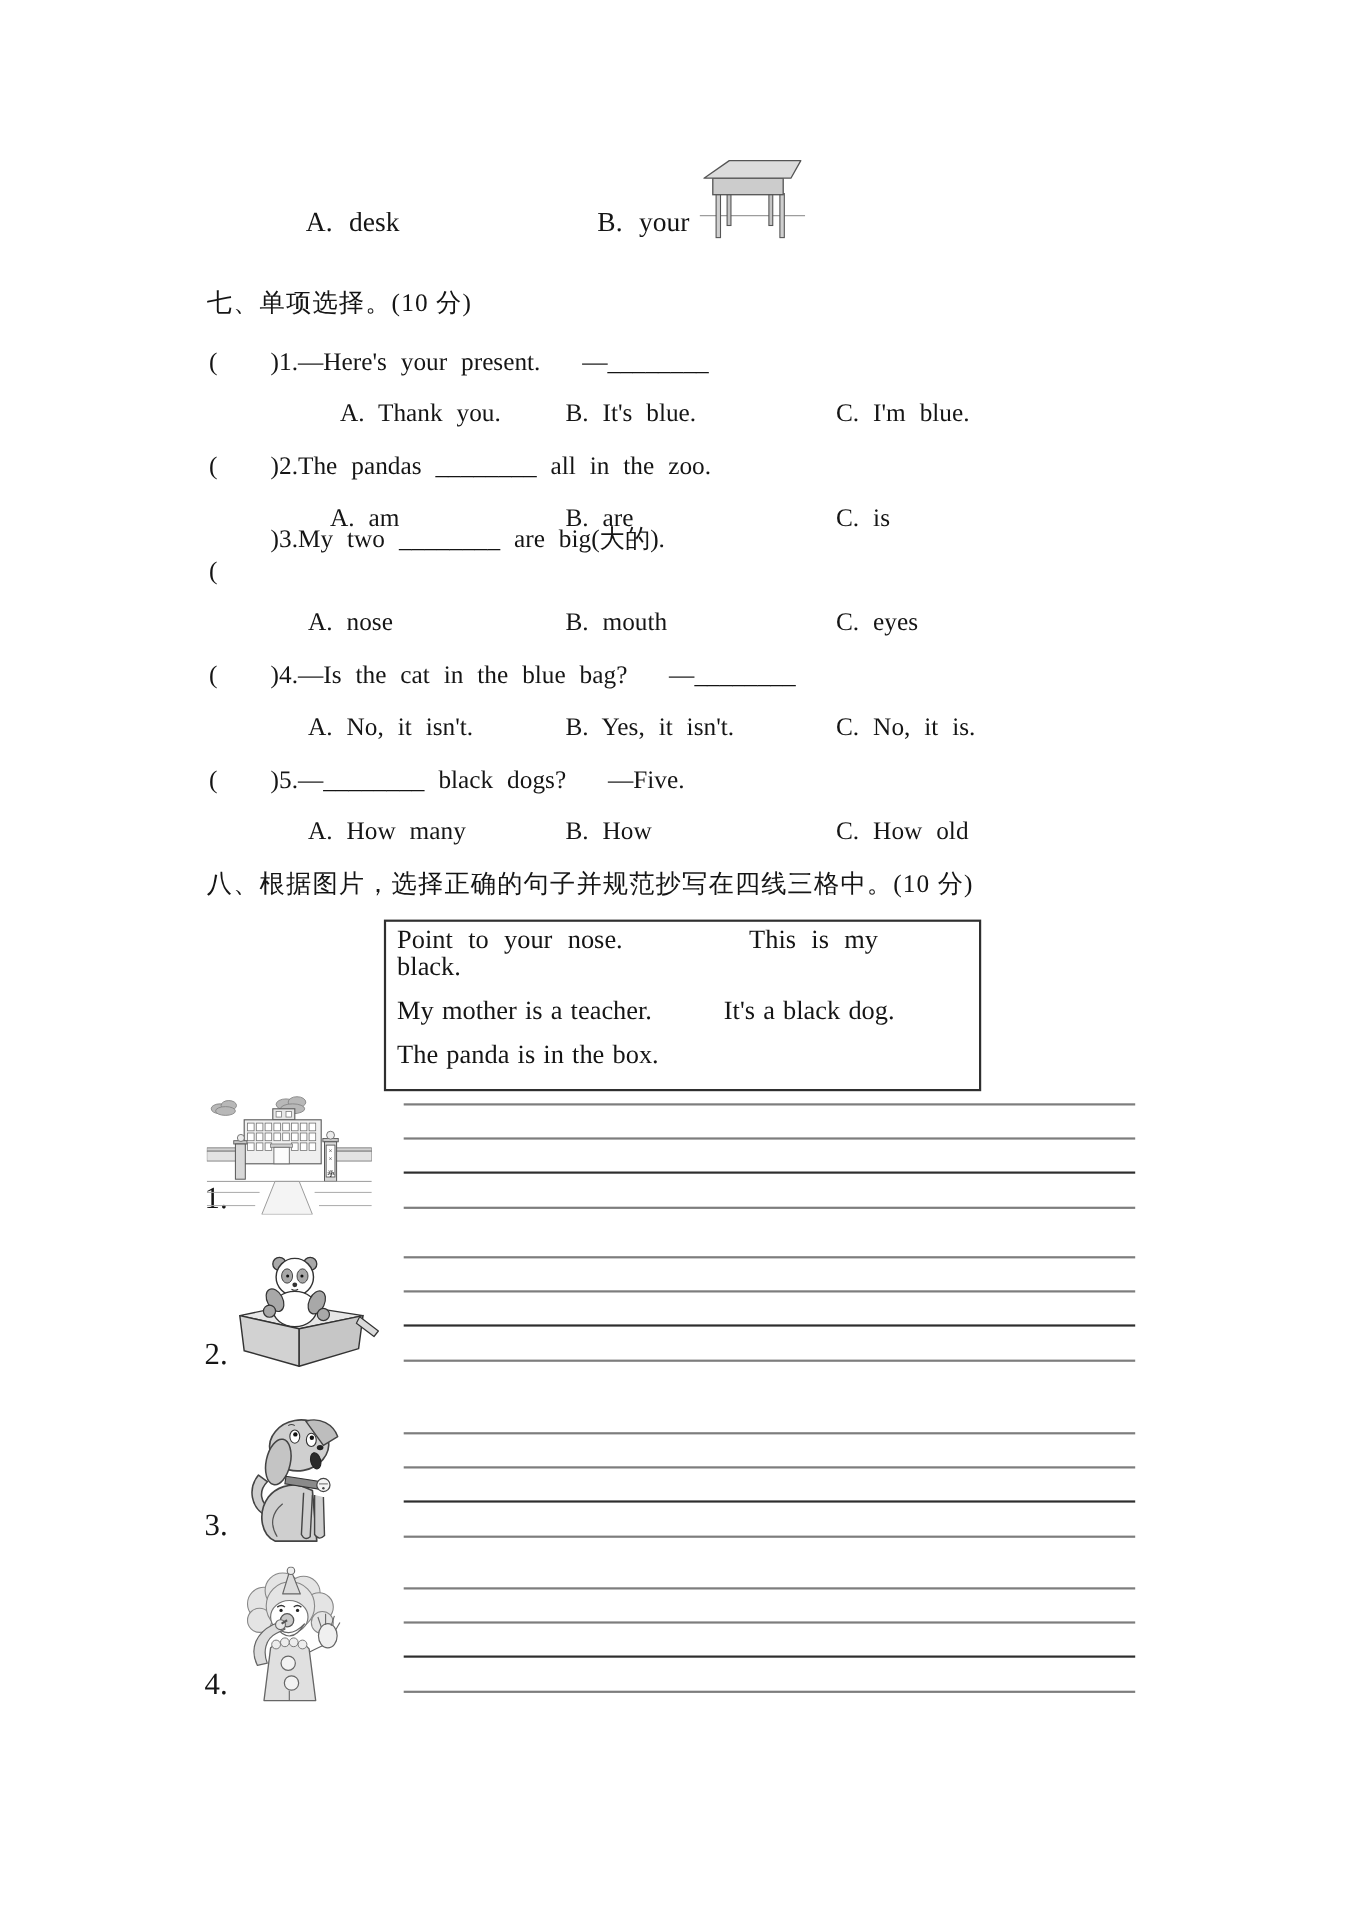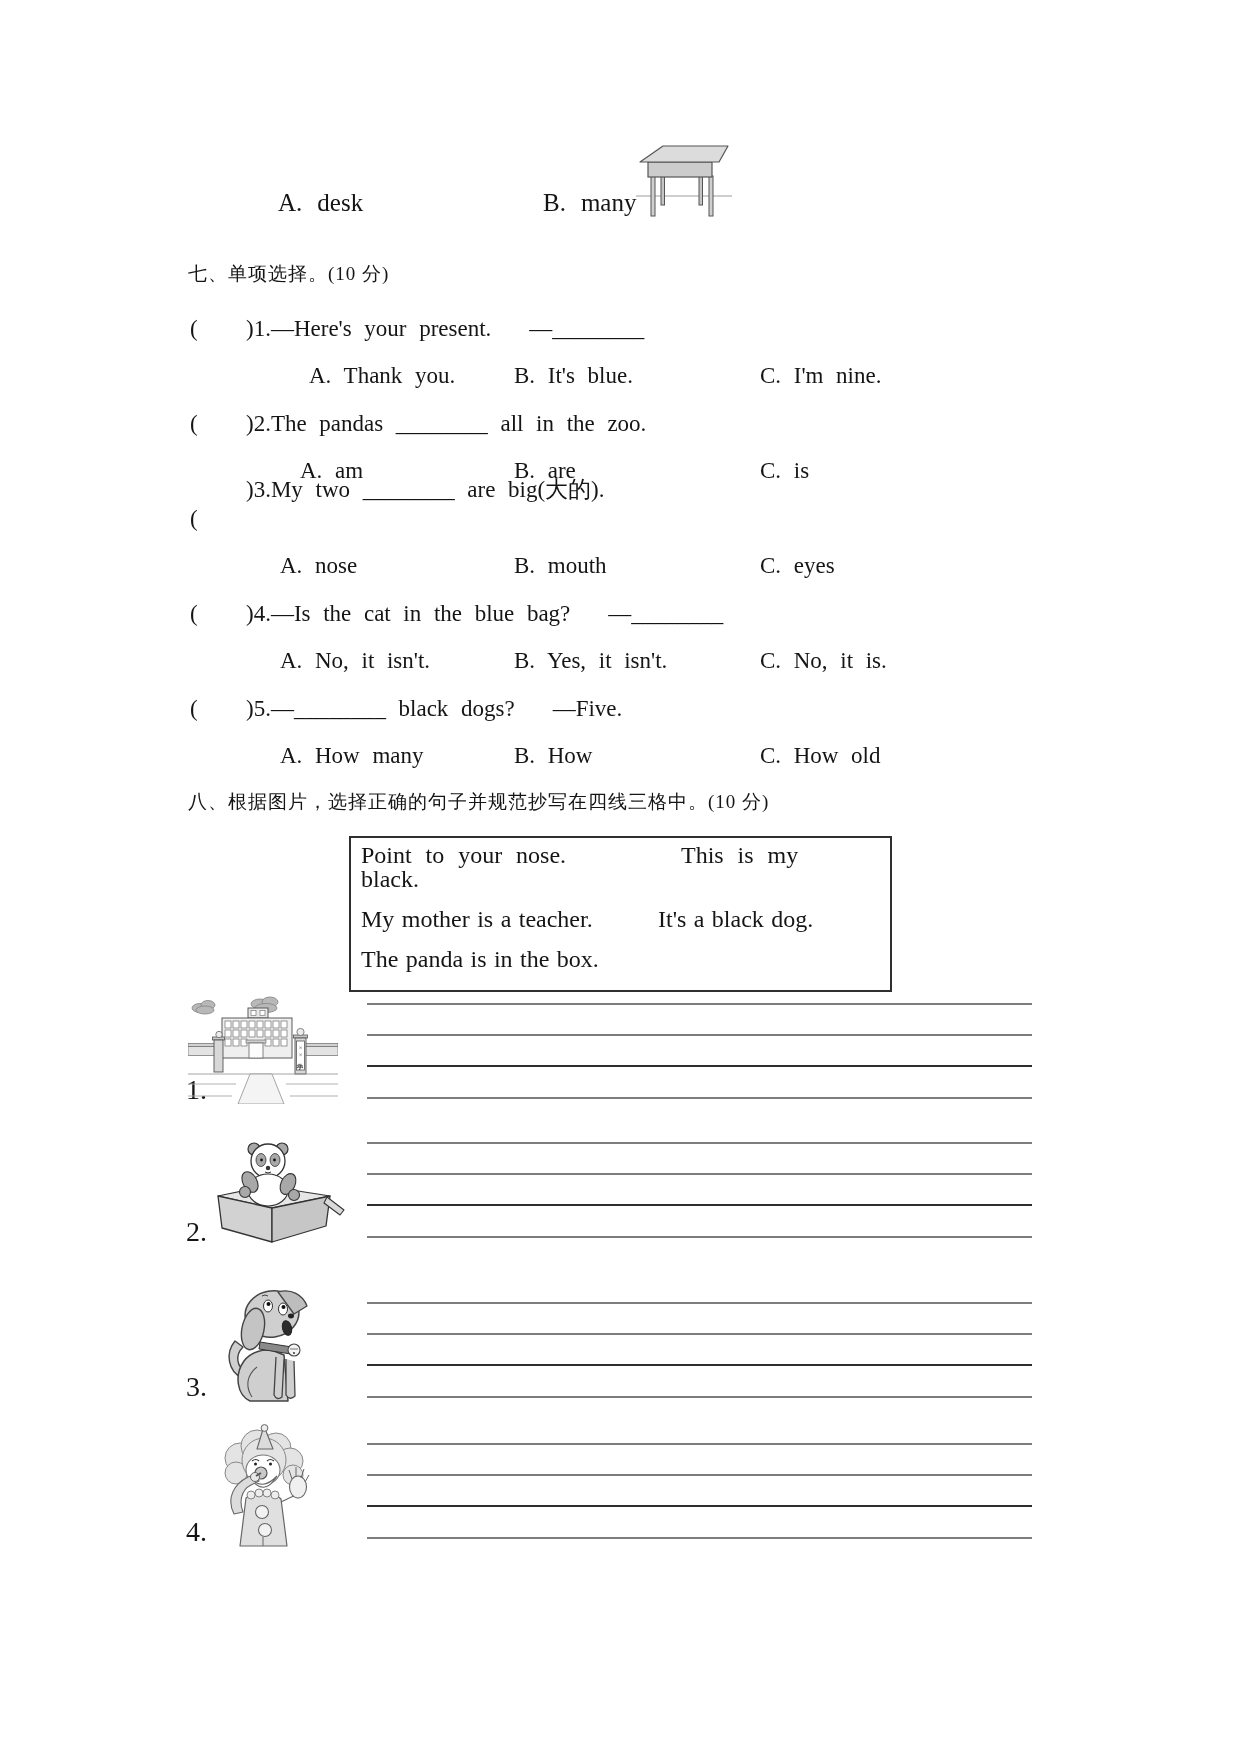--- a/index.html
+++ b/index.html
@@ -4,60 +4,60 @@
 <style>
   html,body { margin:0; padding:0; }
   body {
     width:1241px; height:1754px; background:#ffffff; position:relative;
     font-family:"Liberation Serif","DejaVu Serif",serif; color:#151515;
     overflow:hidden;
   }
   .abs { position:absolute; line-height:1; white-space:pre; }
   .eng { font-size:23px; word-spacing:0.30em; }
   .topopt { font-size:25px; word-spacing:0.35em; }
-  .cn-title { font-size:19px; letter-spacing:1px; }
+  .cn-title { font-size:23px; letter-spacing:1px; }
   .bank-line { font-size:24px; }
   .wide { word-spacing:0.33em; }
   .tight { word-spacing:0.06em; }
   .itemnum { font-size:28px; }
   .bank-box {
     position:absolute; left:349px; top:836px; width:543px; height:156px;
     border:2px solid #2f2f2f; background:#ffffff; box-sizing:border-box;
   }
   .grid { position:absolute; left:367px; width:665px; height:96px; }
   .wline { position:absolute; left:0; width:665px; height:2px; background:#7d7d7d; }
   .wline.l1 { top:0; }
   .wline.l2 { top:31px; }
   .wline.l3 { top:62px; background:#2e2e2e; }
   .wline.l4 { top:94px; }
   svg { display:block; }
 </style>
 </head>
 <body>
 
 <span class="abs topopt" style="left:278px; top:190px;">A. desk</span>
-<span class="abs topopt" style="left:543px; top:190px;">B. many</span>
+<span class="abs topopt" style="left:543px; top:190px;">B. your</span>
 
 <svg class="abs" style="left:636px; top:138px;" width="96" height="84" viewBox="0 0 96 84">
   <line x1="0" y1="58" x2="96" y2="58" stroke="#9d9d9d" stroke-width="1.2"></line>
   <rect x="15" y="38" width="4" height="40" fill="#cfcfcf" stroke="#555" stroke-width="1"></rect>
   <rect x="25" y="38" width="3.5" height="29" fill="#c5c5c5" stroke="#555" stroke-width="1"></rect>
   <rect x="63" y="38" width="3.5" height="29" fill="#c5c5c5" stroke="#555" stroke-width="1"></rect>
   <rect x="73" y="38" width="4" height="40" fill="#cfcfcf" stroke="#555" stroke-width="1"></rect>
   <rect x="12" y="24" width="64" height="15" fill="#cccccc" stroke="#555" stroke-width="1.2"></rect>
   <polygon points="4,24 27,8 92,8 83,24" fill="#dcdcdc" stroke="#555" stroke-width="1.2" stroke-linejoin="round"></polygon>
 </svg>
 
 <span class="abs cn-title" style="left:188px; top:264px;">七、单项选择。(10 分)</span>
 
 <span class="abs eng" style="left:190px; top:317px;">(</span>
 <span class="abs eng" style="left:246px; top:317px;">)1.—Here's your present.   —________</span>
 <span class="abs eng" style="left:280px; top:364px;margin-left:29px;">A. Thank you.</span>
 <span class="abs eng" style="left:514px; top:364px;">B. It's blue.</span>
-<span class="abs eng" style="left:760px; top:364px;">C. I'm nine.</span>
+<span class="abs eng" style="left:760px; top:364px;">C. I'm blue.</span>
 
 <span class="abs eng" style="left:190px; top:412px;">(</span>
 <span class="abs eng" style="left:246px; top:412px;">)2.The pandas ________ all in the zoo.</span>
 <span class="abs eng" style="left:280px; top:459px;margin-left:20px;">A. am</span>
 <span class="abs eng" style="left:514px; top:459px;">B. are</span>
 <span class="abs eng" style="left:760px; top:459px;">C. is</span>
 
 <span class="abs eng" style="left:190px; top:507px;">(</span>
 <span class="abs eng" style="left:246px; top:478px;">)3.My two ________ are big(大的).</span>
 <span class="abs eng" style="left:280px; top:554px;">A. nose</span>

